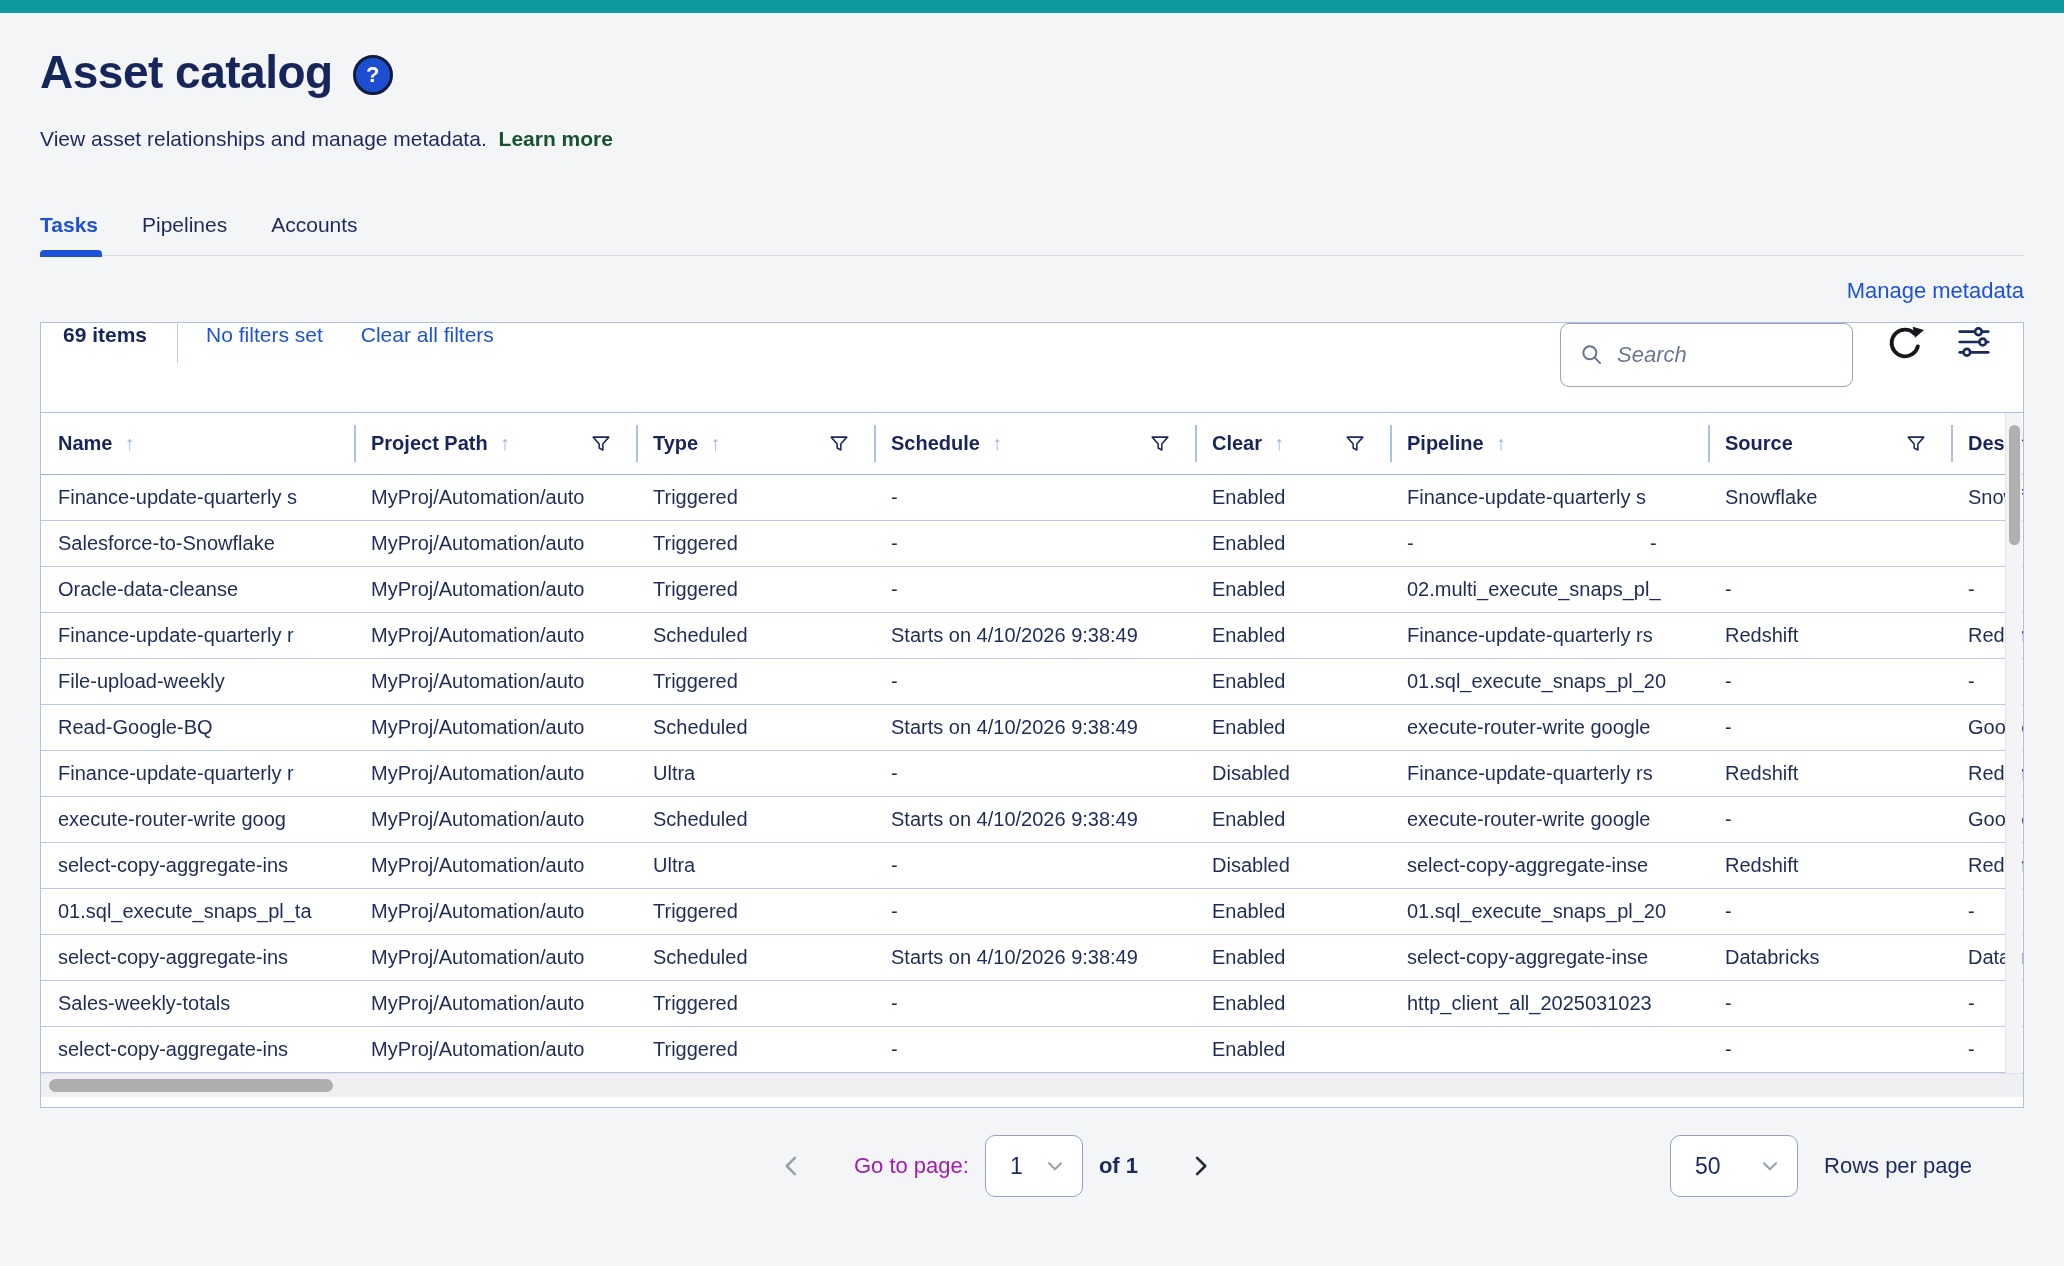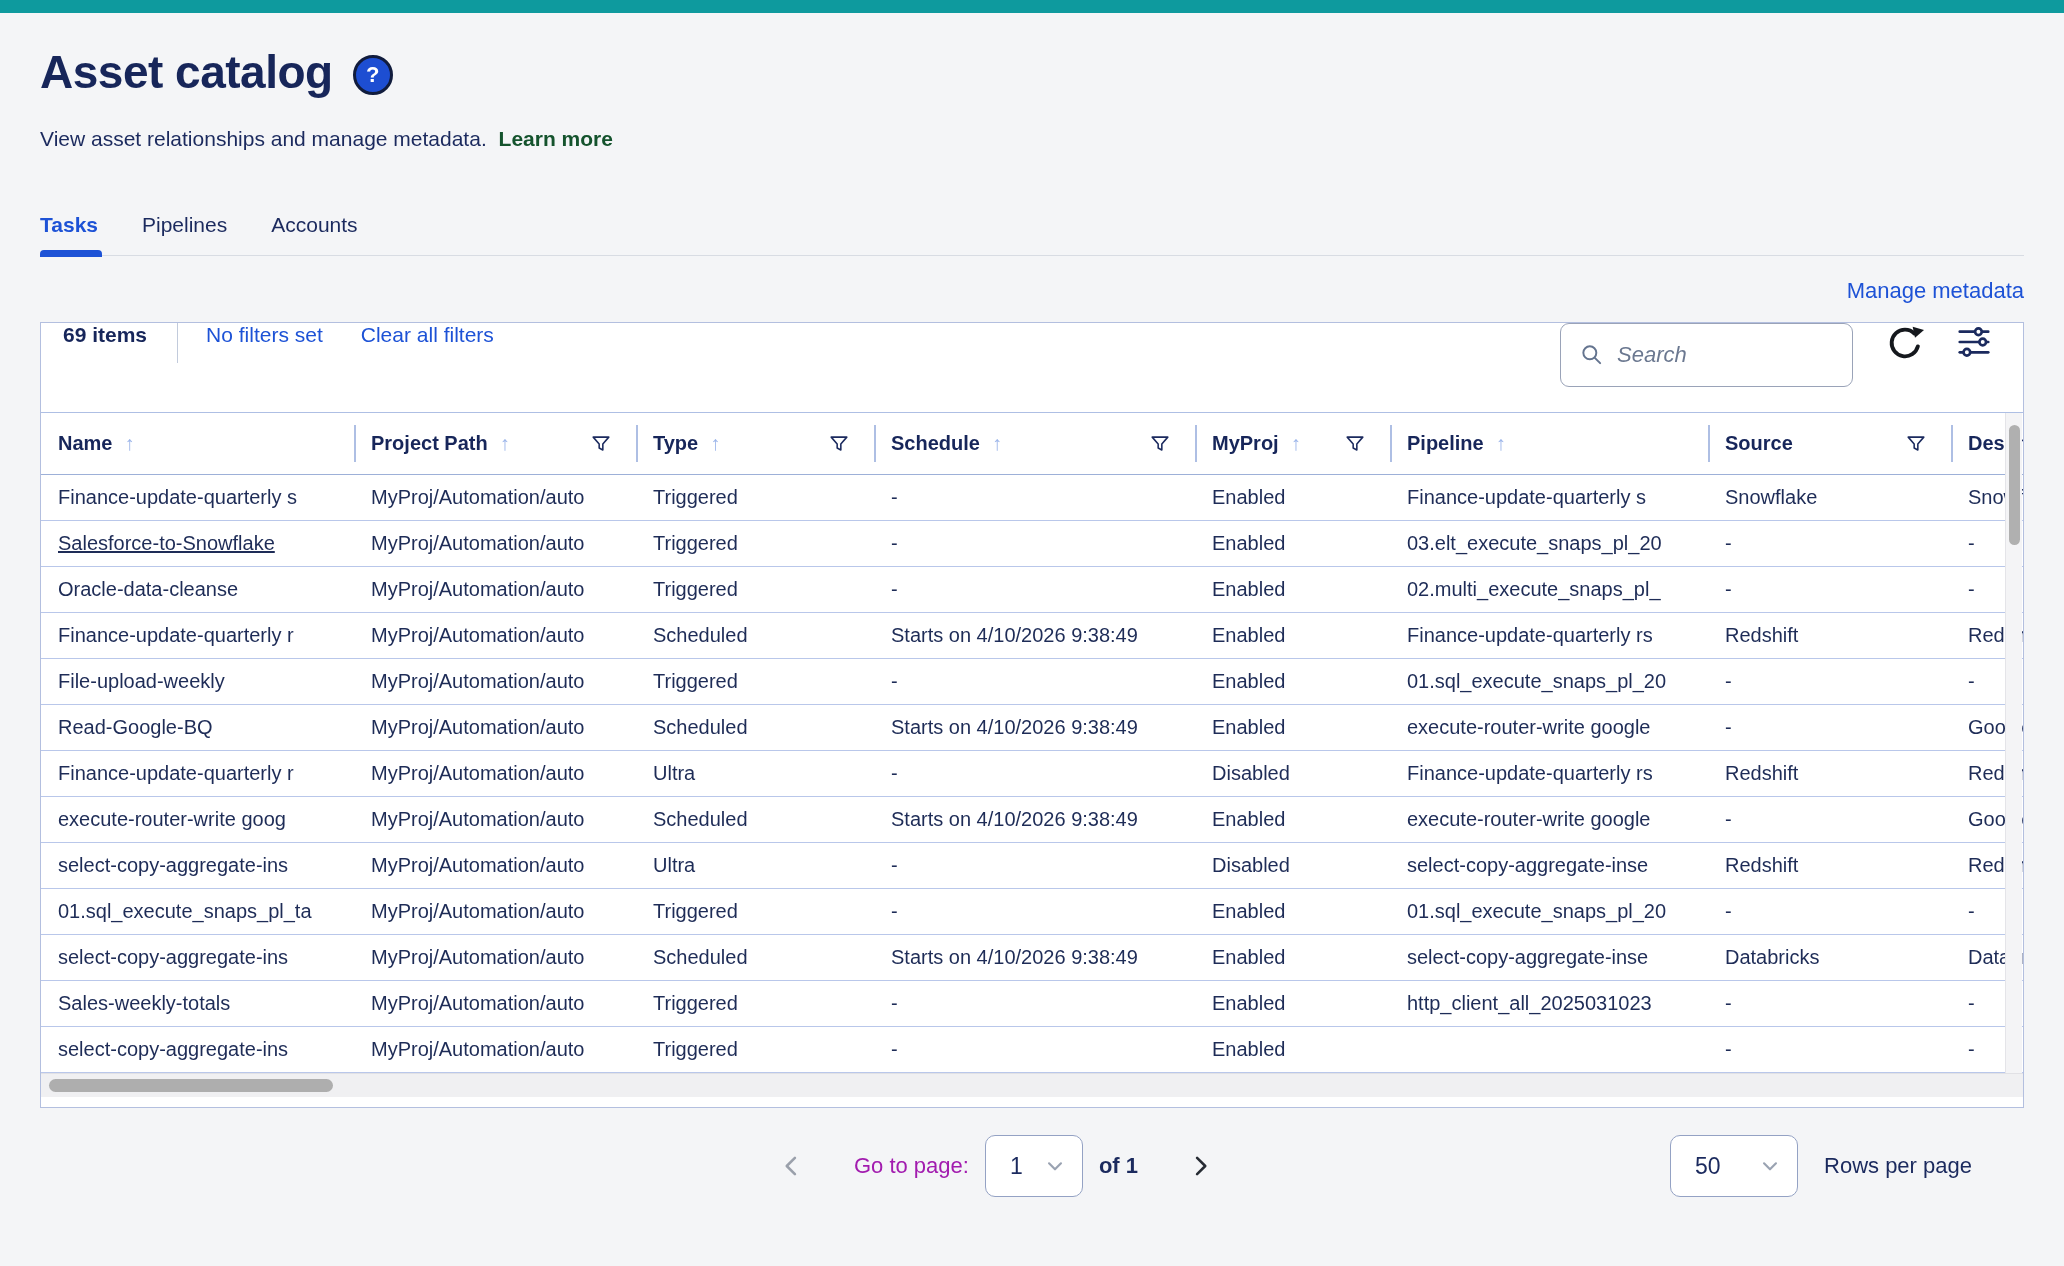--- a/index.html
+++ b/index.html
@@ -225,21 +225,21 @@
         <div class="th" style="width: 321px;">
           <span>Schedule</span>
           <span class="sort-arrow">↑</span>
           <span class="funnel">
             <svg width="22" height="22" viewBox="0 0 24 24">
               <path d="M3.5 4.5h17l-6.5 7.5v6.6l-4-2.2v-4.4z" fill="none" stroke="#1b2a5e" stroke-width="1.7" stroke-linejoin="round"></path>
             </svg>
           </span>
         </div>
         <div class="th" style="width: 195px;">
-          <span>MyProj</span>
+          <span>Clear</span>
           <span class="sort-arrow">↑</span>
           <span class="funnel">
             <svg width="22" height="22" viewBox="0 0 24 24">
               <path d="M3.5 4.5h17l-6.5 7.5v6.6l-4-2.2v-4.4z" fill="none" stroke="#1b2a5e" stroke-width="1.7" stroke-linejoin="round"></path>
             </svg>
           </span>
         </div>
         <div class="th" style="width: 318px;">
           <span>Pipeline</span>
           <span class="sort-arrow">↑</span>
@@ -261,26 +261,25 @@
           <div class="td" style="width: 313px;">Finance-update-quarterly s</div>
           <div class="td" style="width: 282px;">MyProj/Automation/auto</div>
           <div class="td" style="width: 238px;">Triggered</div>
           <div class="td" style="width: 321px;">-</div>
           <div class="td" style="width: 195px;">Enabled</div>
           <div class="td" style="width: 318px;">Finance-update-quarterly s</div>
           <div class="td" style="width: 243px;">Snowflake</div>
           <div class="td" style="width: 140px;">Snowflake</div>
         </div>
         <div class="tr">
-          <div class="td" style="width: 313px; text-decoration: underline;">Salesforce-to-Snowflake</div>
-          <div class="td" style="width: 282px;">MyProj/Automation/auto</div>
-          <div class="td" style="width: 238px;">Triggered</div>
-          <div class="td" style="width: 321px;">-</div>
-          <div class="td" style="width: 195px;">Enabled</div>
-          <div class="td" style="width: 318px;">03.elt_execute_snaps_pl_20</div>
+          <div class="td" style="width: 313px;">Salesforce-to-Snowflake</div>
+          <div class="td" style="width: 282px;">MyProj/Automation/auto</div>
+          <div class="td" style="width: 238px;">Triggered</div>
+          <div class="td" style="width: 321px;">-</div>
+          <div class="td" style="width: 195px;">Enabled</div>
           <div class="td" style="width: 243px;">-</div>
           <div class="td" style="width: 140px;">-</div>
         </div>
         <div class="tr">
           <div class="td" style="width: 313px;">Oracle-data-cleanse</div>
           <div class="td" style="width: 282px;">MyProj/Automation/auto</div>
           <div class="td" style="width: 238px;">Triggered</div>
           <div class="td" style="width: 321px;">-</div>
           <div class="td" style="width: 195px;">Enabled</div>
           <div class="td" style="width: 318px;">02.multi_execute_snaps_pl_</div>

